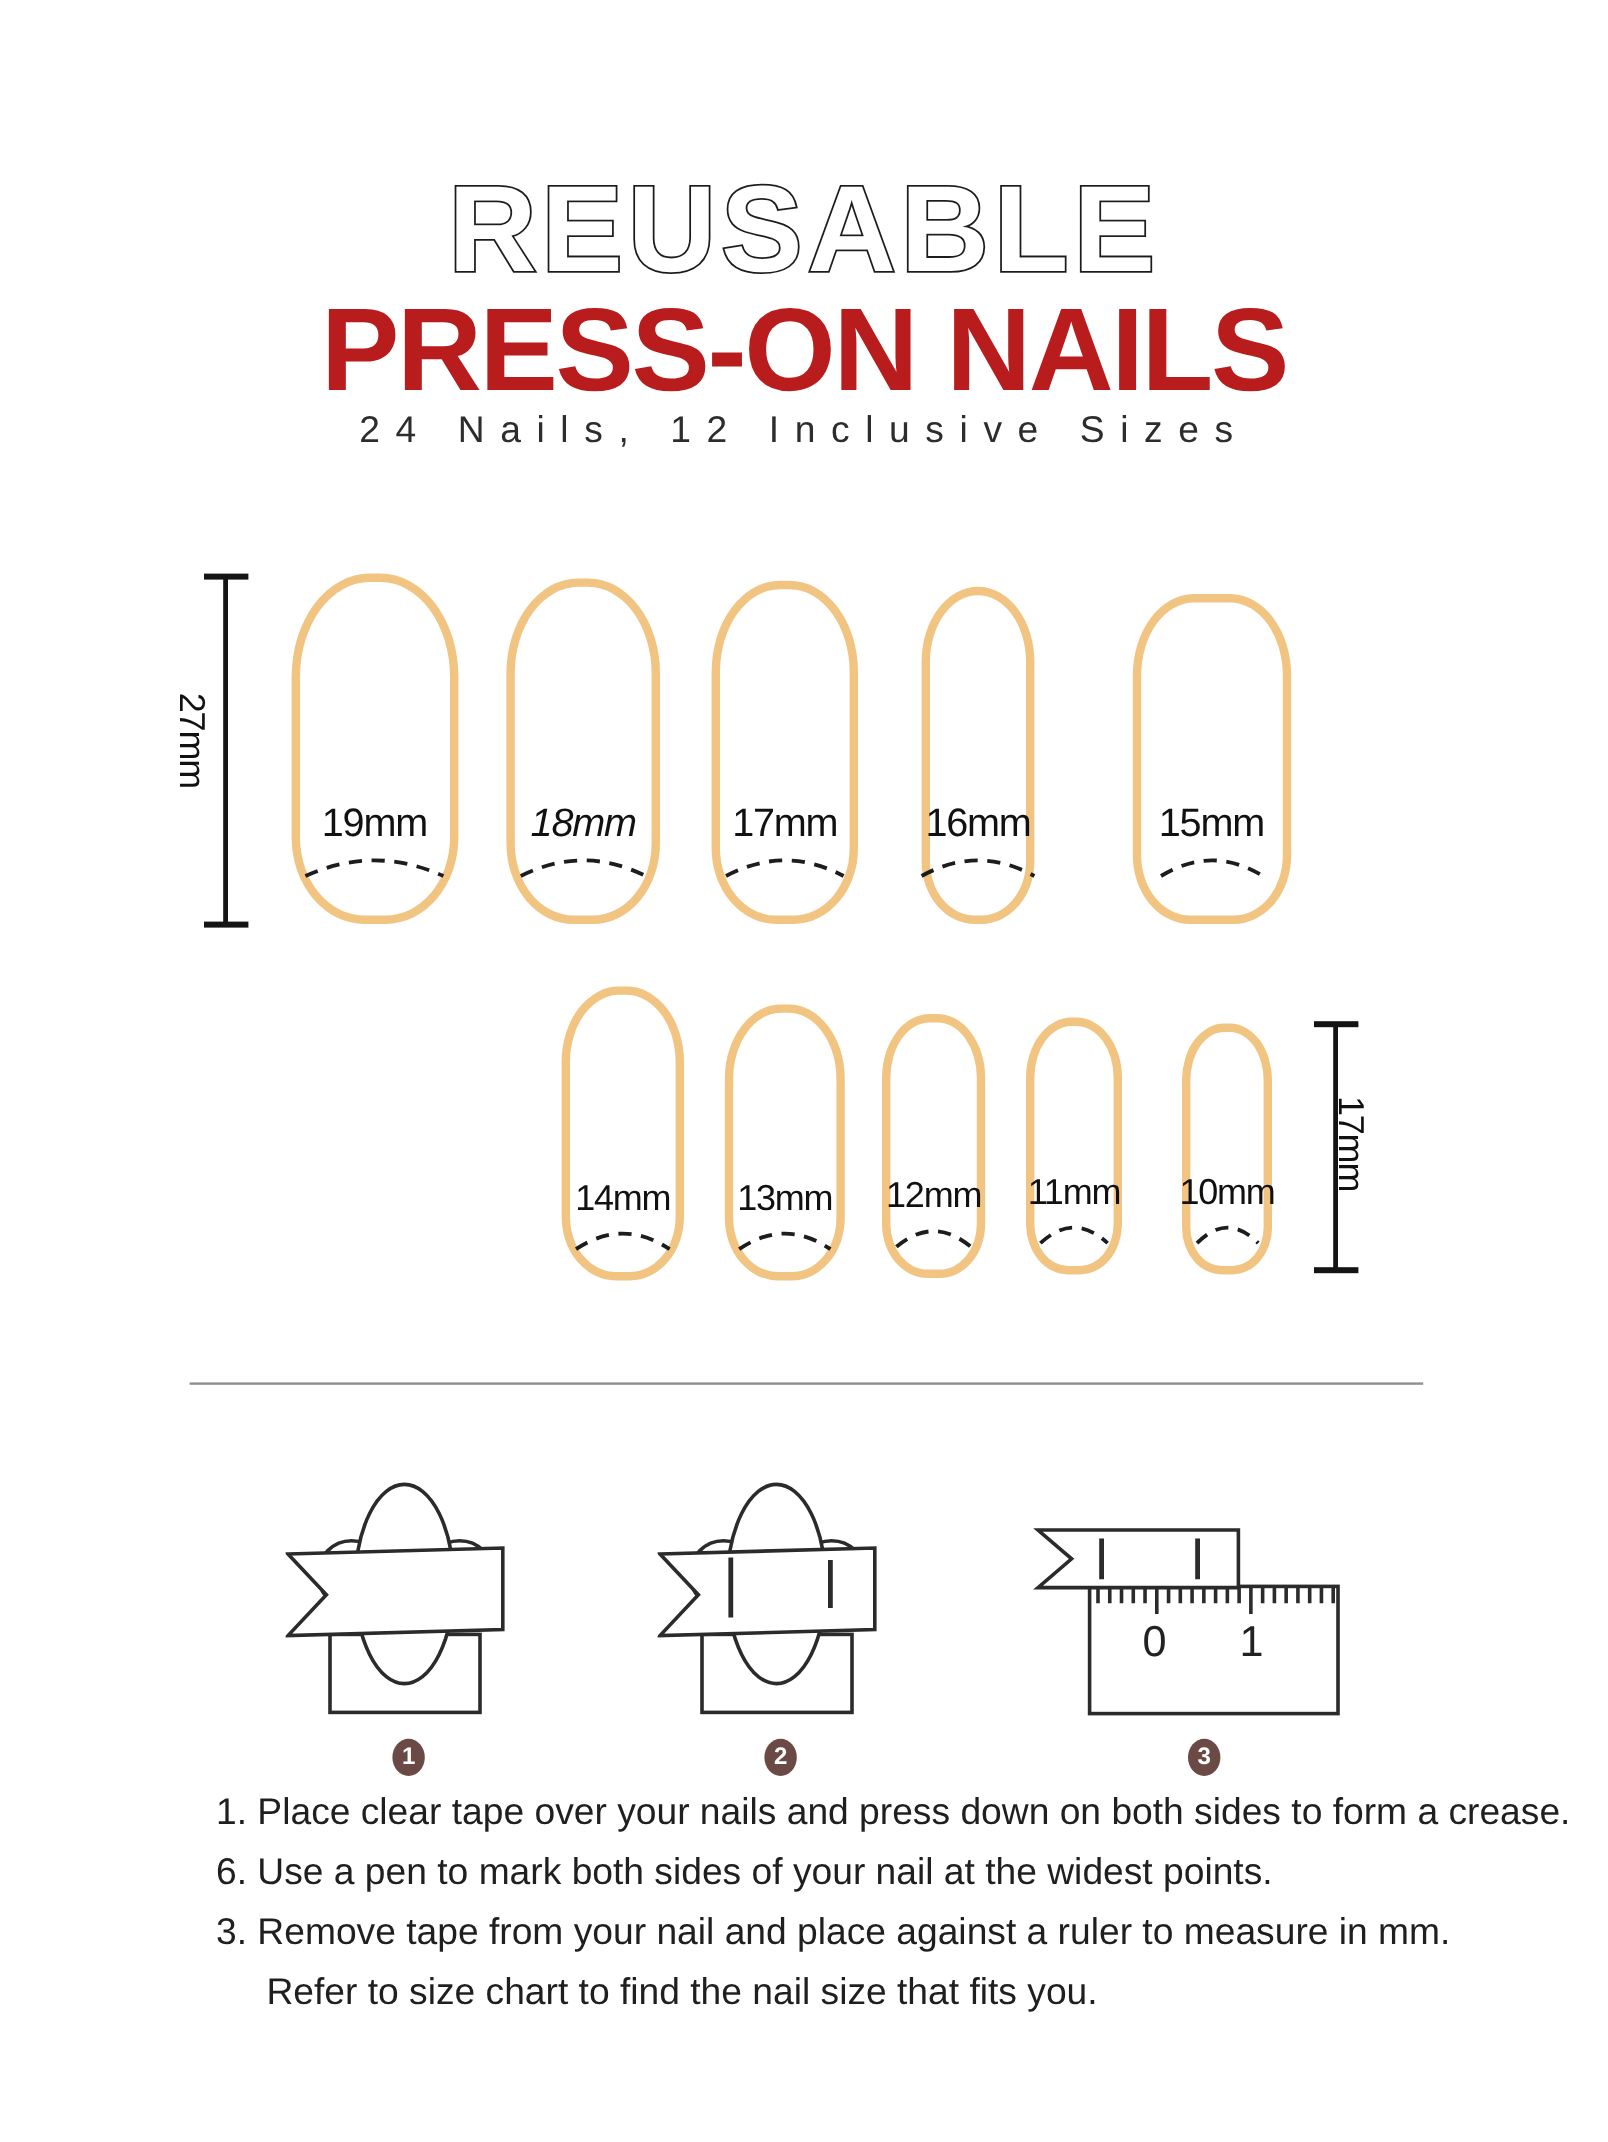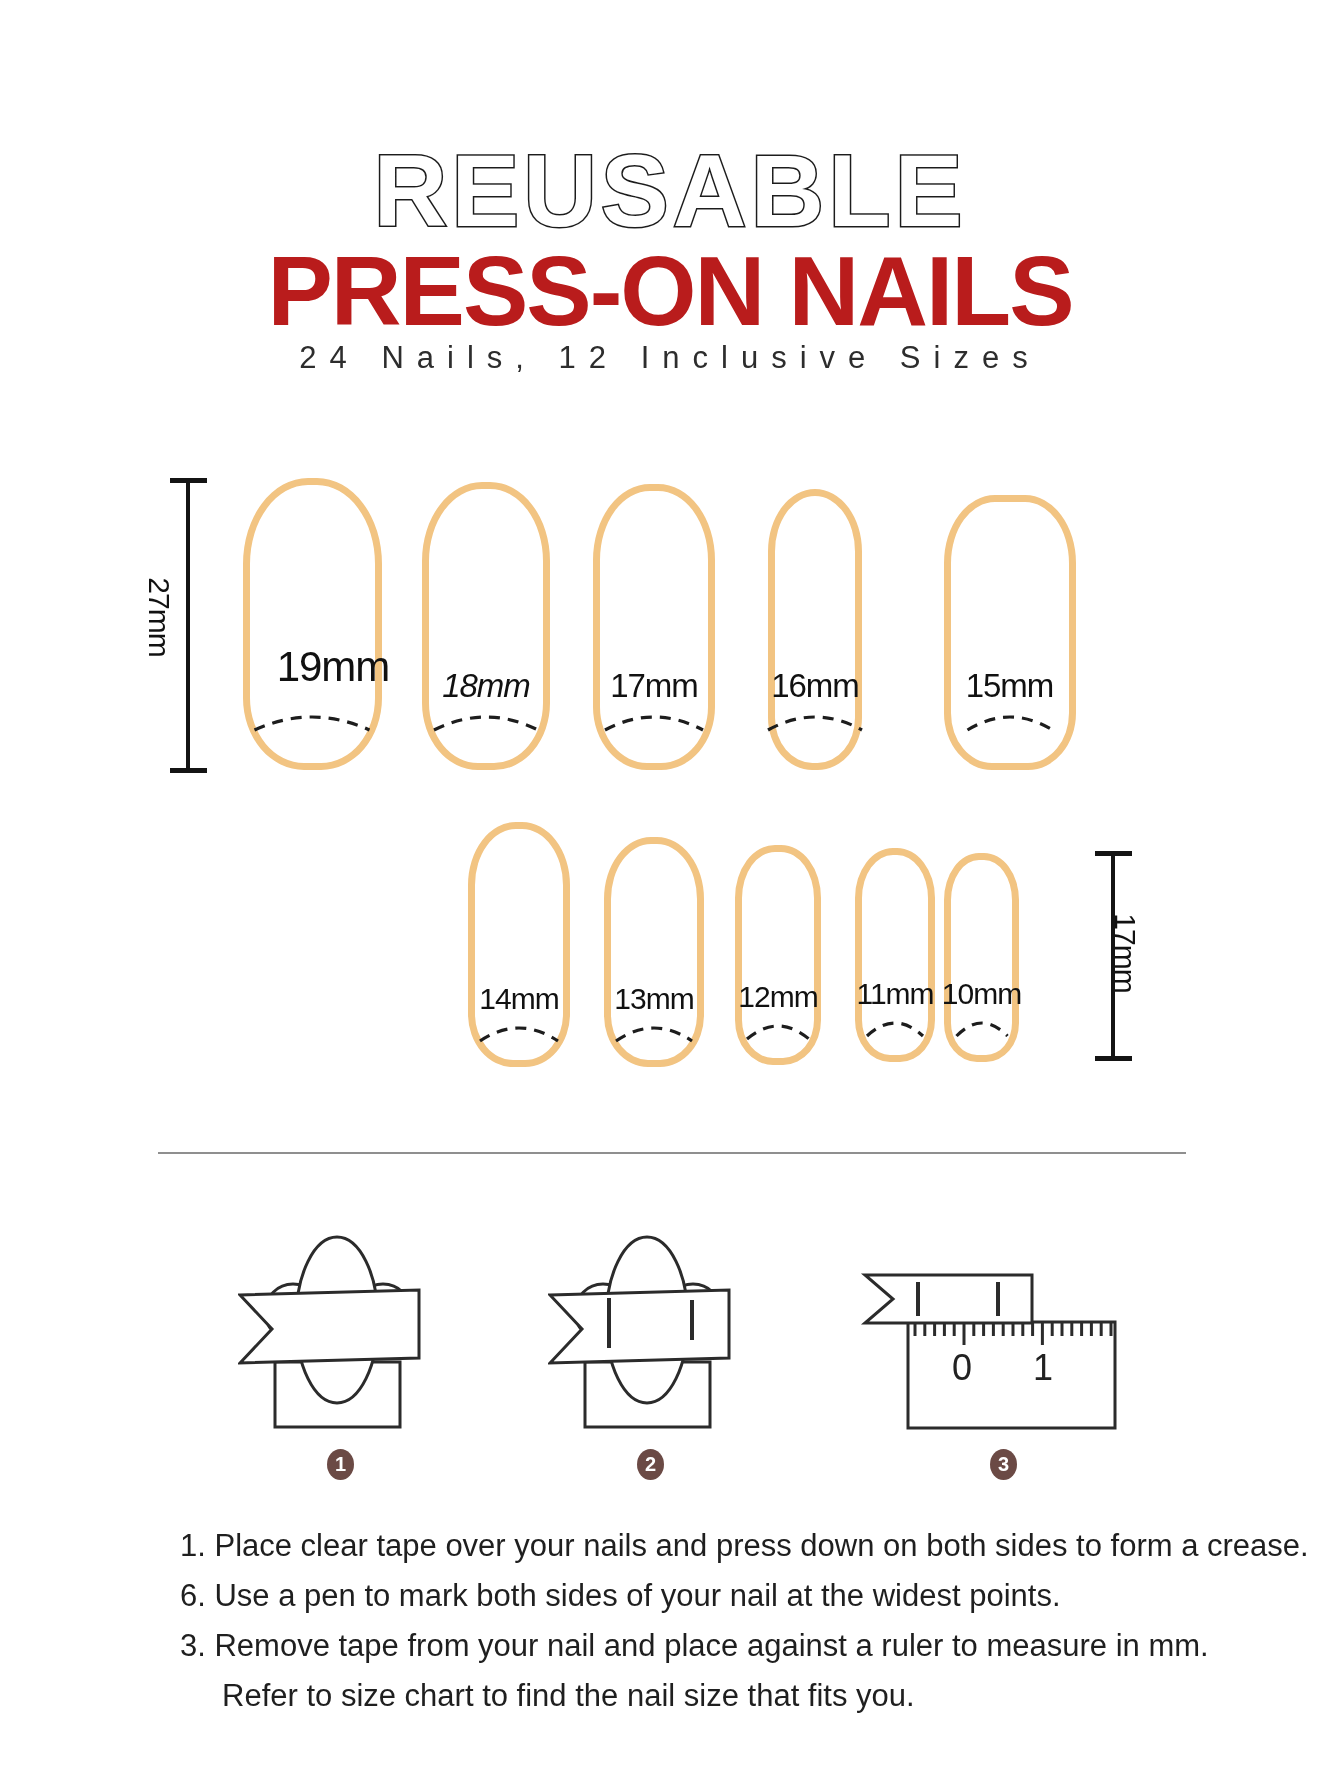--- a/index.html
+++ b/index.html
@@ -26,21 +26,21 @@
                  text-align:center;transform:rotate(90deg);white-space:nowrap;letter-spacing:-1px;}
 
   .divider{position:absolute;left:158px;top:1152px;width:1028px;height:2px;background:#8f8f8f;}
 
   
   .diag{position:absolute;}
   .step-badge{position:absolute;width:27px;height:31px;border-radius:50%;
               color:#fff;font-size:20px;font-weight:700;display:flex;align-items:center;justify-content:center;}
 
   
-  .instructions{position:absolute;left:180px;top:1492px;width:1100px;font-size:31px;color:#1f1f1f;margin-top:36px;}
+  .instructions{position:absolute;left:180px;top:1492px;width:1100px;font-size:31px;color:#1f1f1f;}
   .instructions .iline{margin-bottom:14px;white-space:nowrap;}
   .instructions .iline.cont{margin-left:42px;}
 </style>
 </head>
 <body>
 
 <div class="page">
 
   <svg class="title-outline-svg" viewBox="0 0 1340 110">
     <text x="670" y="88" text-anchor="middle" font-family="Liberation Sans, sans-serif" font-size="102" font-weight="700" letter-spacing="4" fill="#ffffff" stroke="#1c1c1c" stroke-width="3" paint-order="stroke">REUSABLE</text>
@@ -54,21 +54,21 @@
     <div class="vline" style="left:186px;top:480px;height:291px;"></div>
     <div class="cap" style="left:170px;top:478px;"></div>
     <div class="cap" style="left:170px;top:768px;"></div>
     <div class="measure-label" style="left:119px;top:602px;">27mm</div>
 
     <div class="vline" style="left:1111px;top:853px;height:207px;"></div>
     <div class="cap" style="left:1095px;top:851px;"></div>
     <div class="cap" style="left:1095px;top:1056px;"></div>
     <div class="measure-label" style="left:1085px;top:938px;">17mm</div>
   <div class="nail" style="left: 242.5px; top: 478px; width: 139px; height: 292px; border: 7px solid rgb(242, 196, 130); border-radius: 65px 65px 61px 61px / 86px 86px 72px 72px;">
-        <div class="size-label" style="bottom: 72px; font-size: 42px; margin-left: 21px;">19mm</div>
+        <div class="size-label" style="bottom: 58px; font-size: 33px;">19mm</div>
         <svg width="121" height="26" class="arc" style="bottom: 30px;">
           <path d="M3,23 Q 60.5,-3 118,23" fill="none" stroke="#1d1d1d" stroke-width="3.2" stroke-dasharray="11 8"></path>
         </svg>
       </div>
       <div class="nail" style="left: 422px; top: 482px; width: 128px; height: 288px; border: 7px solid rgb(242, 196, 130); border-radius: 60px 60px 56px 56px / 79px 79px 67px 67px; font-style: italic;">
         <div class="size-label" style="bottom: 58px; font-size: 33px;">18mm</div>
         <svg width="110" height="26" class="arc" style="bottom: 30px;">
           <path d="M3,23 Q 55,-3 107,23" fill="none" stroke="#1d1d1d" stroke-width="3.2" stroke-dasharray="11 8"></path>
         </svg>
       </div>
@@ -107,21 +107,21 @@
         <svg width="68" height="26" class="arc" style="bottom: 16px;">
           <path d="M3,23 Q 34,-3 65,23" fill="none" stroke="#1d1d1d" stroke-width="3.2" stroke-dasharray="11 8"></path>
         </svg>
       </div>
       <div class="nail" style="left: 855px; top: 848px; width: 80px; height: 214px; border: 7px solid rgb(242, 196, 130); border-radius: 38px 38px 35px 35px / 50px 50px 42px 42px;">
         <div class="size-label" style="bottom: 44px; font-size: 30px;">11mm</div>
         <svg width="62" height="26" class="arc" style="bottom: 16px;">
           <path d="M3,23 Q 31,-3 59,23" fill="none" stroke="#1d1d1d" stroke-width="3.2" stroke-dasharray="11 8"></path>
         </svg>
       </div>
-      <div class="nail" style="left: 944px; top: 853px; width: 75px; height: 209px; border: 7px solid rgb(242, 196, 130); border-radius: 35px 35px 33px 33px / 47px 47px 39px 39px; padding-left: 32px;">
+      <div class="nail" style="left: 985px; top: 853px; width: 75px; height: 209px; border: 7px solid rgb(242, 196, 130); border-radius: 35px 35px 33px 33px / 47px 47px 39px 39px; padding-left: 32px;">
         <div class="size-label" style="bottom: 44px; font-size: 30px;">10mm</div>
         <svg width="57" height="26" class="arc" style="bottom: 16px;">
           <path d="M3,23 Q 28.5,-3 54,23" fill="none" stroke="#1d1d1d" stroke-width="3.2" stroke-dasharray="11 8"></path>
         </svg>
       </div>
     </div>
 
   <div class="divider"></div>
 
   <svg class="diag" style="left:238px;top:1232px" width="200" height="235" viewBox="0 0 200 235">

